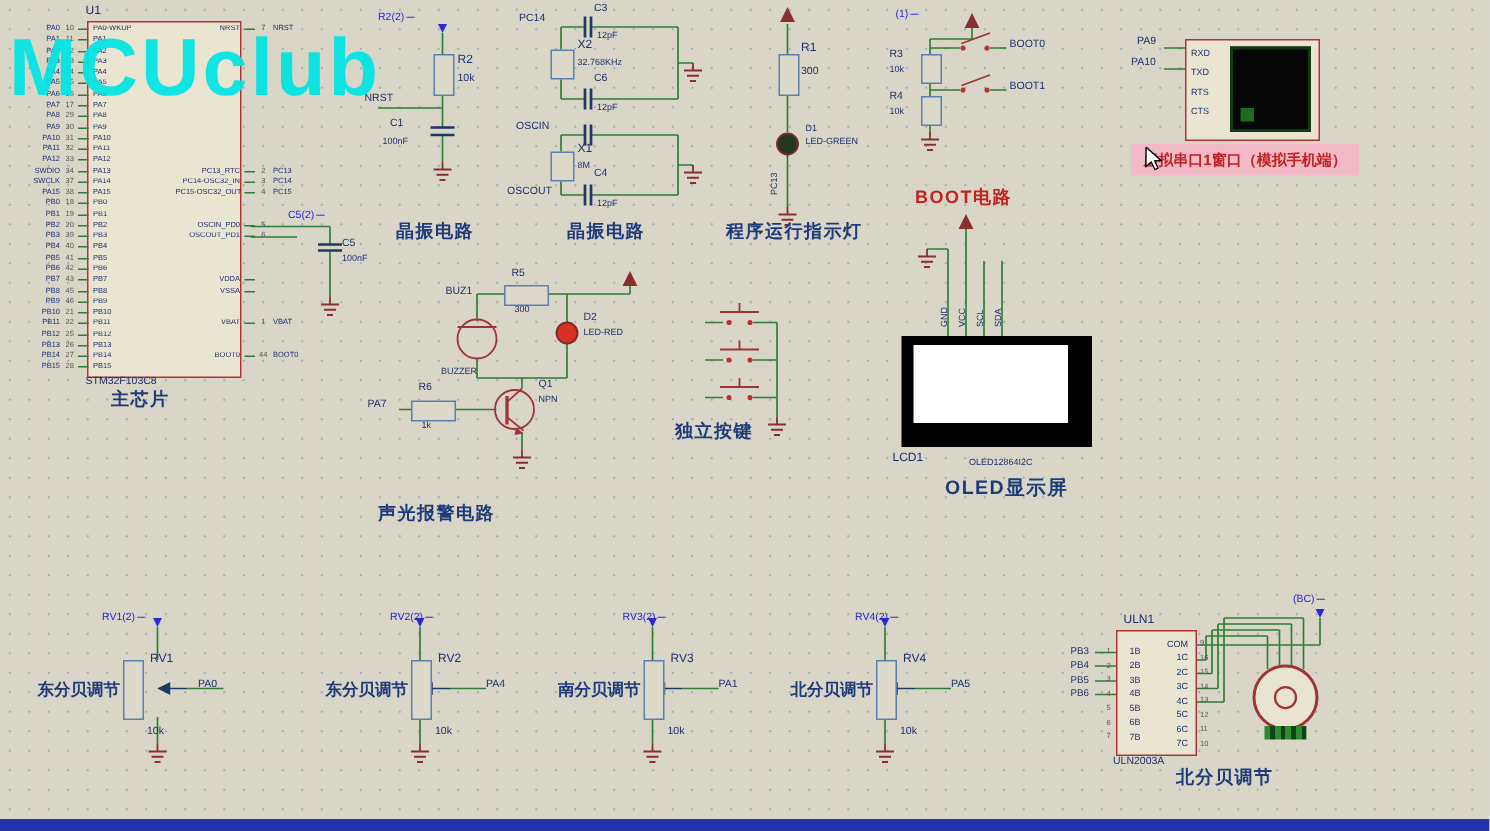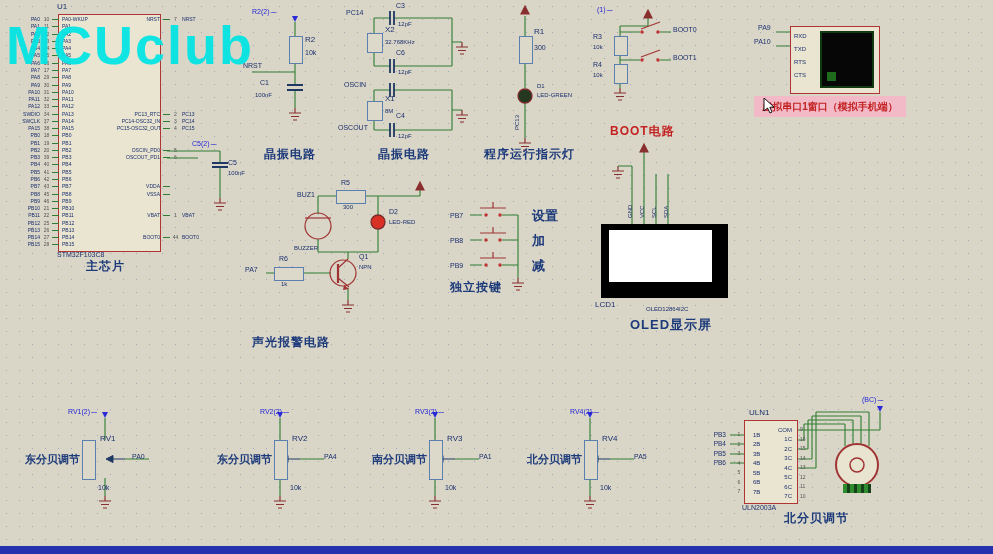--- a/index.html
+++ b/index.html
@@ -536,21 +536,21 @@
         <span class="c-num">28</span>
         <span class="c-stub"></span>
         <span class="c-in l">PB15</span>
         <span class="c-in r"></span>
         <span class="c-stub r"></span>
         <span class="c-num"></span>
         <span class="c-ext r2"></span>
       </div>
     </div>
   <span class="t" style="left:57px;top:251px">STM32F103C8</span>
-  <span class="t cn" style="left:86px;top:260px">主芯片</span>
+  <span class="t cn" style="left:74px;top:260px">主芯片</span>
 
   <span class="t anno" style="left:192px;top:140px">C5(2)</span>
   <span class="t" style="left:228px;top:159px">C5</span>
   <span class="t f6" style="left:228px;top:170px">100nF</span>
 
   <span class="t anno" style="left:252px;top:8px">R2(2)</span>
   <div class="rbox" style="left:289px;top:36px;width:12px;height:26px"></div>
   <span class="t f8" style="left:305px;top:36px">R2</span>
   <span class="t" style="left:305px;top:49px">10k</span>
   <span class="t" style="left:243px;top:62px">NRST</span>
@@ -619,40 +619,20 @@
   <span class="t" style="left:389px;top:208px">D2</span>
   <span class="t f6" style="left:389px;top:219px">LED-RED</span>
   <span class="t" style="left:359px;top:253px">Q1</span>
   <span class="t f6" style="left:359px;top:264px">NPN</span>
   <div class="rbox" style="left:274px;top:267px;width:28px;height:12px"></div>
   <span class="t" style="left:279px;top:255px">R6</span>
   <span class="t f6" style="left:281px;top:281px">1k</span>
   <span class="t" style="left:245px;top:266px">PA7</span>
   <span class="t cn" style="left:252px;top:336px">声光报警电路</span>
 
-  <div class="keys-rows">
-
-      <div class="krow">
-        <span class="k-net">PB7</span>
-        <span class="k-sp"></span>
-        <span class="big">设置</span>
-      </div>
-
-      <div class="krow">
-        <span class="k-net">PB8</span>
-        <span class="k-sp"></span>
-        <span class="big">加</span>
-      </div>
-
-      <div class="krow">
-        <span class="k-net">PB9</span>
-        <span class="k-sp"></span>
-        <span class="big">减</span>
-      </div>
-    </div>
   <span class="t cn" style="left:450px;top:281px">独立按键</span>
 
   <div>
 
   <span class="vpin">GND</span>
       <span class="vpin">VCC</span>
       <span class="vpin">SCL</span>
       <span class="vpin">SDA</span>
     </div>
   <div class="oled-outer"></div>

